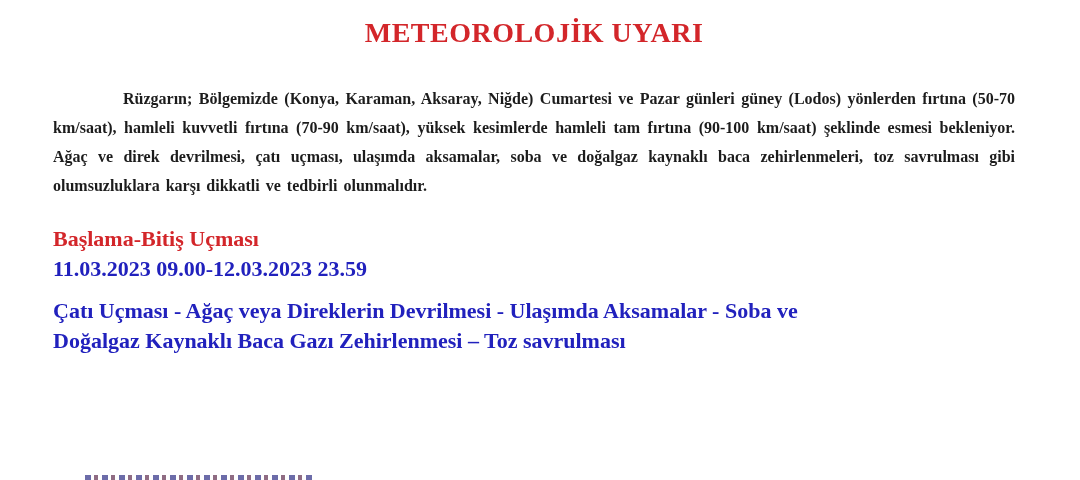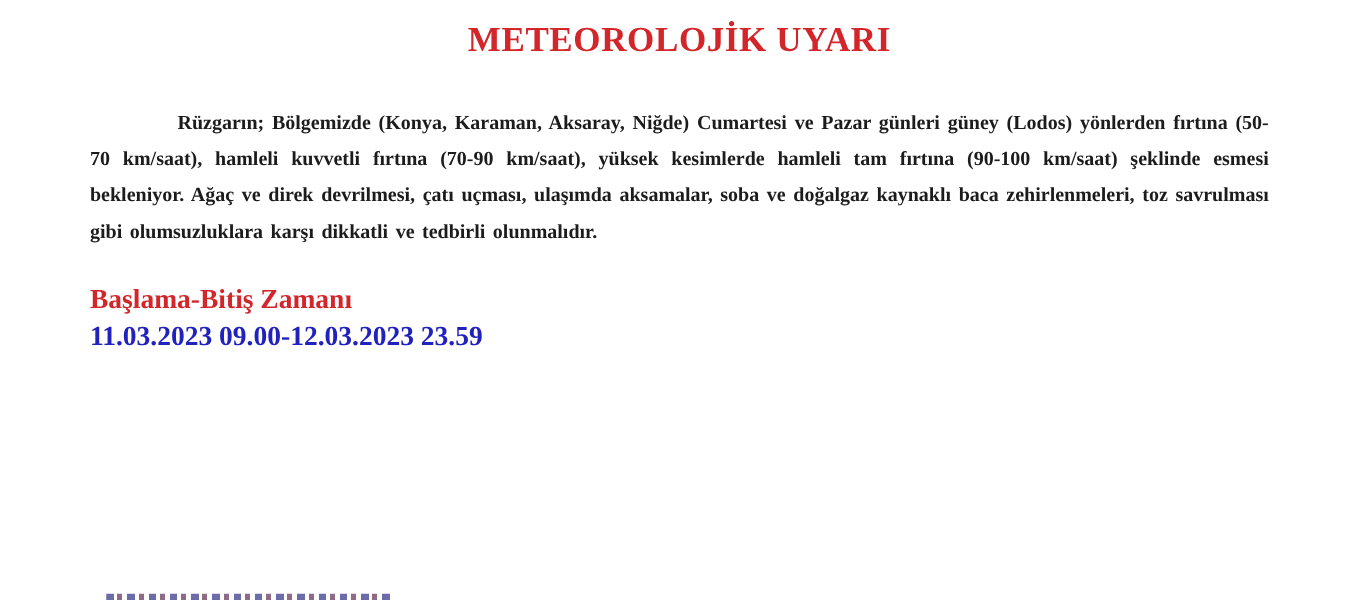--- a/index.html
+++ b/index.html
@@ -7,21 +7,21 @@
     width: 1080px;
     height: 480px;
     background: #ffffff;
     overflow: hidden;
     font-family: "Liberation Serif", "DejaVu Serif", serif;
   }
   .page {
     position: relative;
     width: 1080px;
     height: 480px;
-    padding: 16px 65px 0 72px;
+    padding: 16px 65px 0 53px;
     background: #fff;
     font-weight: bold;
   }
   .doc-header { text-align: center; }
   .doc-title {
     color: var(--heading-red, #d3262a);
     font-size: 28px;
     line-height: 34px;
     letter-spacing: 0.5px;
   }
@@ -73,20 +73,24 @@
 
 <div class="page">
 
   <div class="doc-header">
     <div class="doc-title">METEOROLOJİK UYARI</div>
   </div>
 
   <p class="body-paragraph">Rüzgarın; Bölgemizde (Konya, Karaman, Aksaray, Niğde) Cumartesi ve Pazar günleri güney (Lodos) yönlerden fırtına (50-70 km/saat), hamleli kuvvetli fırtına (70-90 km/saat), yüksek kesimlerde hamleli tam fırtına (90-100 km/saat) şeklinde esmesi bekleniyor. Ağaç ve direk devrilmesi, çatı uçması, ulaşımda aksamalar, soba ve doğalgaz kaynaklı baca zehirlenmeleri, toz savrulması gibi olumsuzluklara karşı dikkatli ve tedbirli olunmalıdır.</p>
 
   <div class="meta-block">
-    <div class="meta-line red-text">Başlama-Bitiş Zamanı</div>
+    <div class="meta-line red-text">Başlama-Bitiş Uçması</div>
     <div class="meta-line blue-text">11.03.2023 09.00-12.03.2023 23.59</div>
   </div>
 
+  <div class="risks-block">
+    <div class="risk-line">Çatı Uçması - Ağaç veya Direklerin Devrilmesi - Ulaşımda Aksamalar - Soba ve</div>
+    <div class="risk-line">Doğalgaz Kaynaklı Baca Gazı Zehirlenmesi – Toz savrulması</div>
+  </div>
 
   <div class="cutoff-line"></div>
 
 </div>
 
 </body></html>

